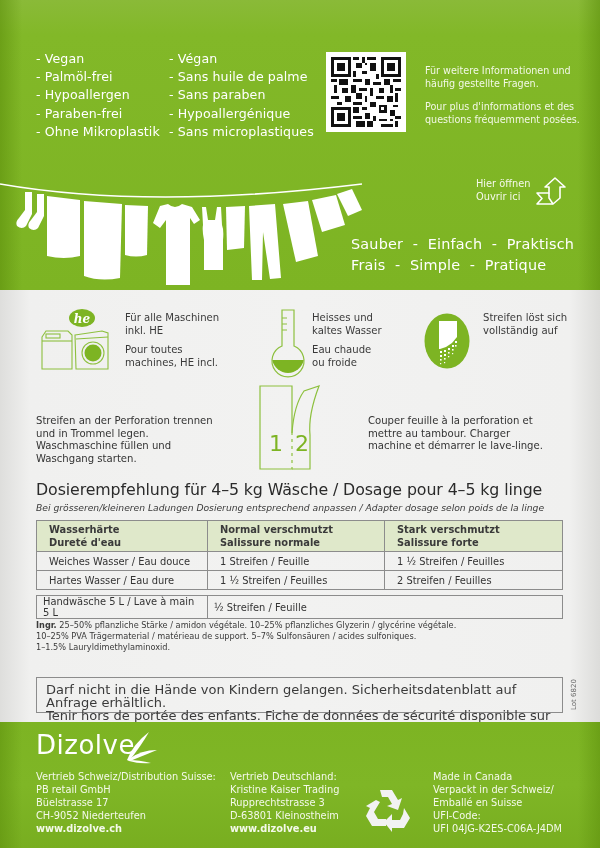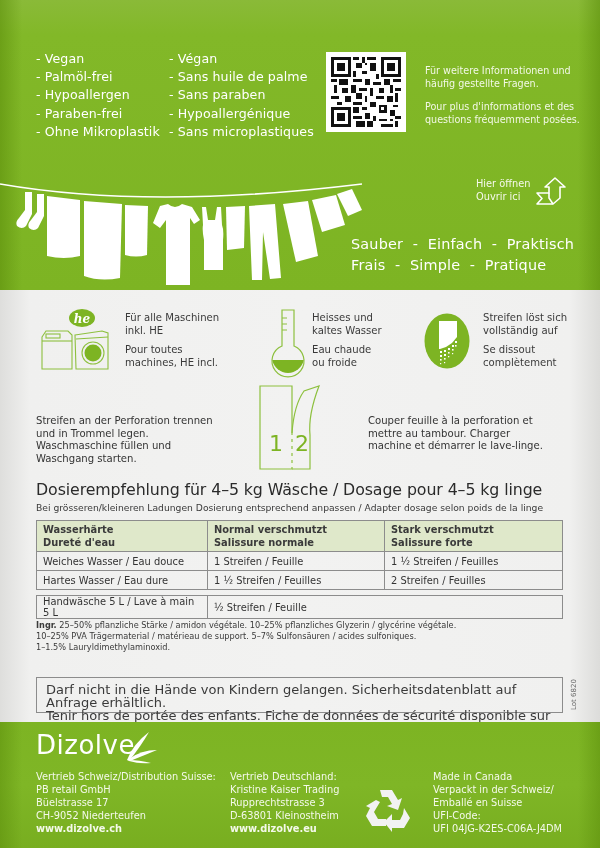--- a/index.html
+++ b/index.html
@@ -42,24 +42,24 @@
 
   .feat-icon { position: absolute; }
   .feat-text { position: absolute; font-size: 10.1px; line-height: 12.6px; color: #3a3a3a; }
   .feat-text p + p { margin-top: 7px; }
 
   .step-de { position: absolute; left: 36px; top: 415px; font-size: 10.1px; line-height: 12.6px; color: #333; }
   .step-fr { position: absolute; left: 368px; top: 415px; font-size: 10.1px; line-height: 12.6px; color: #333; }
   .strip-icon { position: absolute; left: 256px; top: 385px; width: 80px; height: 85px; }
 
   .dose-title { position: absolute; left: 36px; top: 480px; font-size: 15.8px; color: #2a2a2a; letter-spacing: -0.1px; white-space: nowrap; }
-  .dose-sub { position: absolute; left: 36px; top: 502px; font-size: 9.2px; color: #3a3a3a; white-space: nowrap; }
+  .dose-sub { position: absolute; left: 36px; top: 502px; font-size: 9.2px; color: #3a3a3a; white-space: nowrap; font-style: italic; }
 
   table.dose { position: absolute; left: 36px; top: 520px; width: 527px; border-collapse: collapse; font-size: 9.9px; color: #333; }
-  table.dose td { border: 1px solid #8c8c8c; padding: 0 6px; height: 19px; vertical-align: middle; }
+  table.dose td { border: 1px solid #8c8c8c; padding: 0 12px; height: 19px; vertical-align: middle; }
   table.dose tr.head td { background: #dfe8ca; font-weight: bold; color: #3a3a3a; height: 31px; line-height: 13px; }
   table.dose td.c1 { width: 171px; }
   table.dose td.c2 { width: 177px; }
 
   table.hand { position: absolute; left: 36px; top: 595px; width: 527px; border-collapse: collapse; font-size: 9.9px; color: #333; }
   table.hand td { border: 1px solid #8c8c8c; padding: 0 6px; height: 19px; vertical-align: middle; }
   table.hand td.c1 { width: 171px; }
   table.hand td.c2 { border-left: 1px solid #7f1d1d; }
 
   .ingr { position: absolute; left: 36px; top: 620px; font-size: 8.2px; line-height: 11.2px; color: #3a3a3a; width: 530px; }
@@ -217,21 +217,20 @@
     <rect x="16" y="46" width="1.6" height="1.6"></rect>
       <rect x="20" y="45" width="1.6" height="1.6"></rect>
       <rect x="24" y="43" width="1.3" height="1.3"></rect>
       <rect x="28" y="40" width="1.2" height="1.2"></rect>
     <rect x="16" y="50" width="1.2" height="1.2"></rect>
       <rect x="20" y="49" width="1.2" height="1.2"></rect>
   </g>
 </svg>
 <div class="feat-text" style="left:483px;top:312px">
   <p style="width:90px">Streifen löst sich vollständig auf</p>
-  <p style="width:90px">Se dissout complètement</p>
 </div>
 
 <div class="step-de" style="width:180px">Streifen an der Perforation trennen und in Trommel legen. Waschmaschine füllen und Waschgang starten.</div>
 <svg class="strip-icon" viewBox="0 0 80 85">
   <path d="M4 1 H36 V84 H4 Z" fill="none" stroke="#8dc03e" stroke-width="1.2"></path>
   <path d="M36 48 Q38 20 48 6 L63 1 Q52 30 54 50 V84 H36" fill="none" stroke="#8dc03e" stroke-width="1.2"></path>
   <path d="M36 50 V84" stroke="#fff" stroke-width="1.6" stroke-dasharray="4 3"></path>
   <text x="20" y="66" text-anchor="middle" font-size="22" fill="#7db423" font-family="DejaVu Sans, sans-serif">1</text>
   <text x="46" y="66" text-anchor="middle" font-size="22" fill="#7db423" font-family="DejaVu Sans, sans-serif">2</text>
 </svg>

